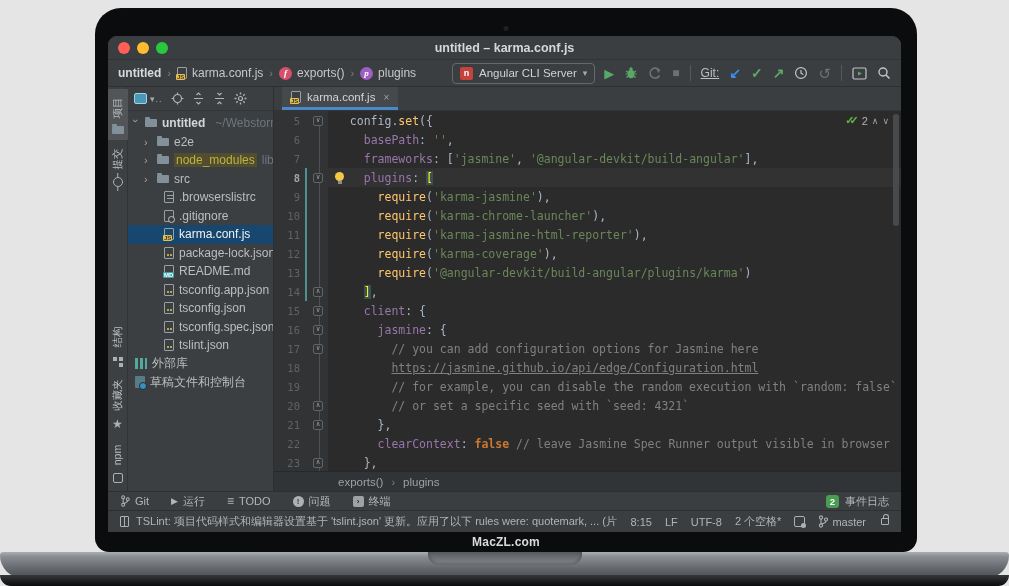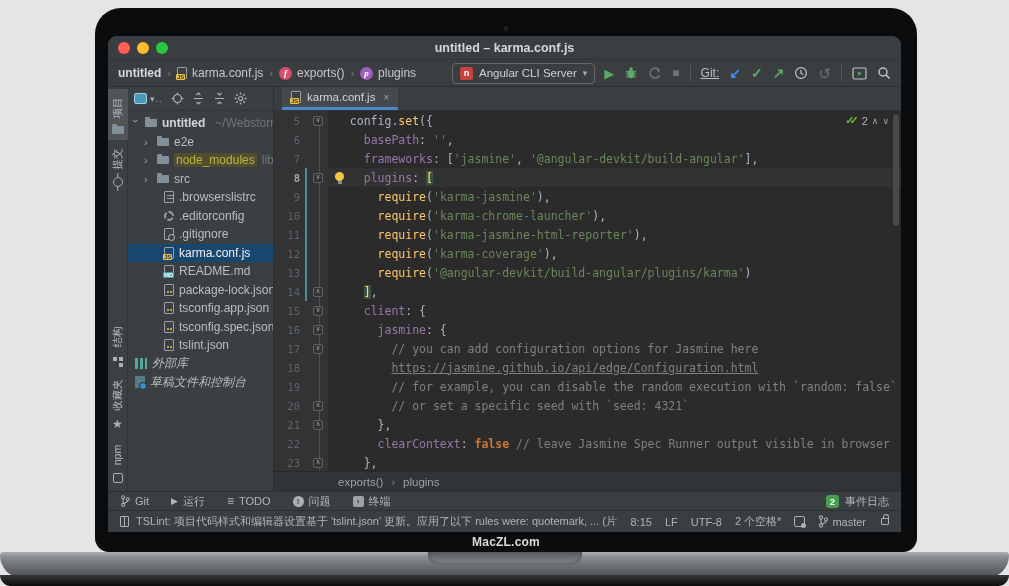--- a/index.html
+++ b/index.html
@@ -87,21 +87,21 @@
   .project { width:146px; flex:none; background:#3c3f41; border-right:1px solid #2d3032;
     display:flex; flex-direction:column; min-height:0; }
   .proj-toolbar { height:24px; flex:none; display:flex; align-items:center; gap:8px; padding:0 6px;
     border-bottom:1px solid #333639; }
   .pt-sel { width:13px; height:11px; background:#4a98b8; border:1px solid #9fd3e3; border-radius:2px; }
   .pt-dots { color:#a6a9ab; font-size:9px; letter-spacing:1px; margin-left:-5px; }
   .tree { flex:1; overflow:hidden; padding-top:3px; font-size:12px; }
   .trow { display:flex; align-items:center; height:18.5px; gap:5px; white-space:nowrap; overflow:hidden; padding-right:2px; }
   .trow .nm { color:#bcbec0; }
   .trow.sel { background:#17466e; } .trow.sel .nm { color:#f0f1f2; }
-  .trow.lv0 { padding-left:7px;font-style:italic; }
+  .trow.lv0 { padding-left:7px; }
   .trow.lv1 { padding-left:16px; }
   .trow.lv2 { padding-left:36px; }
   .tree-root { padding-left:4px; }
   .tchev { color:#9fa2a4; font-size:11px; width:8px; flex:none; }
   .tchev.open { display:inline-block; transform:rotate(90deg); }
   .root-name { font-weight:bold; color:#d4d5d6; }
   .root-path { color:#6e757c; margin-left:5px; }
   .libname { background:#514d2e; color:#bcb441 !important; padding:0 2px; }
   .sfx { color:#6e757c; }
   
@@ -377,46 +377,46 @@
                 <div class="trow lv1">
                   <span class="tchev">›</span>
                   <span class="fic ic-folder"></span>
                   <span class="nm">src</span>
                 </div>
                 <div class="trow lv2">
                   <span class="fic ic-page ic-lines"></span>
                   <span class="nm">.browserslistrc</span>
                 </div>
                 <div class="trow lv2">
-                  <span class="fic ic-gearfile"></span>
-                  <span class="nm">.editorconfig</span>
-                </div>
-                <div class="trow lv2">
                   <span class="fic ic-page ic-ign"></span>
                   <span class="nm">.gitignore</span>
                 </div>
                 <div class="trow lv2 sel">
                   <span class="fic ic-page">
                     <span class="fbadge js">JS</span>
                   </span>
                   <span class="nm">karma.conf.js</span>
                 </div>
                 <div class="trow lv2">
+                  <span class="fic ic-page ic-json"></span>
+                  <span class="nm">package-lock.json</span>
+                </div>
+                <div class="trow lv2">
                   <span class="fic ic-page">
                     <span class="fbadge md">MD</span>
                   </span>
                   <span class="nm">README.md</span>
-                </div>
-                <div class="trow lv2">
-                  <span class="fic ic-page ic-json"></span>
-                  <span class="nm">package-lock.json</span>
                 </div>
                 <div class="trow lv2">
                   <span class="fic ic-page ic-json"></span>
                   <span class="nm">tsconfig.app.json</span>
+                </div>
+                <div class="trow lv2">
+                  <span class="fic ic-page ic-json"></span>
+                  <span class="nm">tsconfig.json</span>
                 </div>
                 <div class="trow lv2">
                   <span class="fic ic-page ic-json"></span>
                   <span class="nm">tsconfig.spec.json</span>
                 </div>
                 <div class="trow lv2">
                   <span class="fic ic-page ic-json"></span>
                   <span class="nm">tslint.json</span>
                 </div>
                 <div class="trow lv0">

